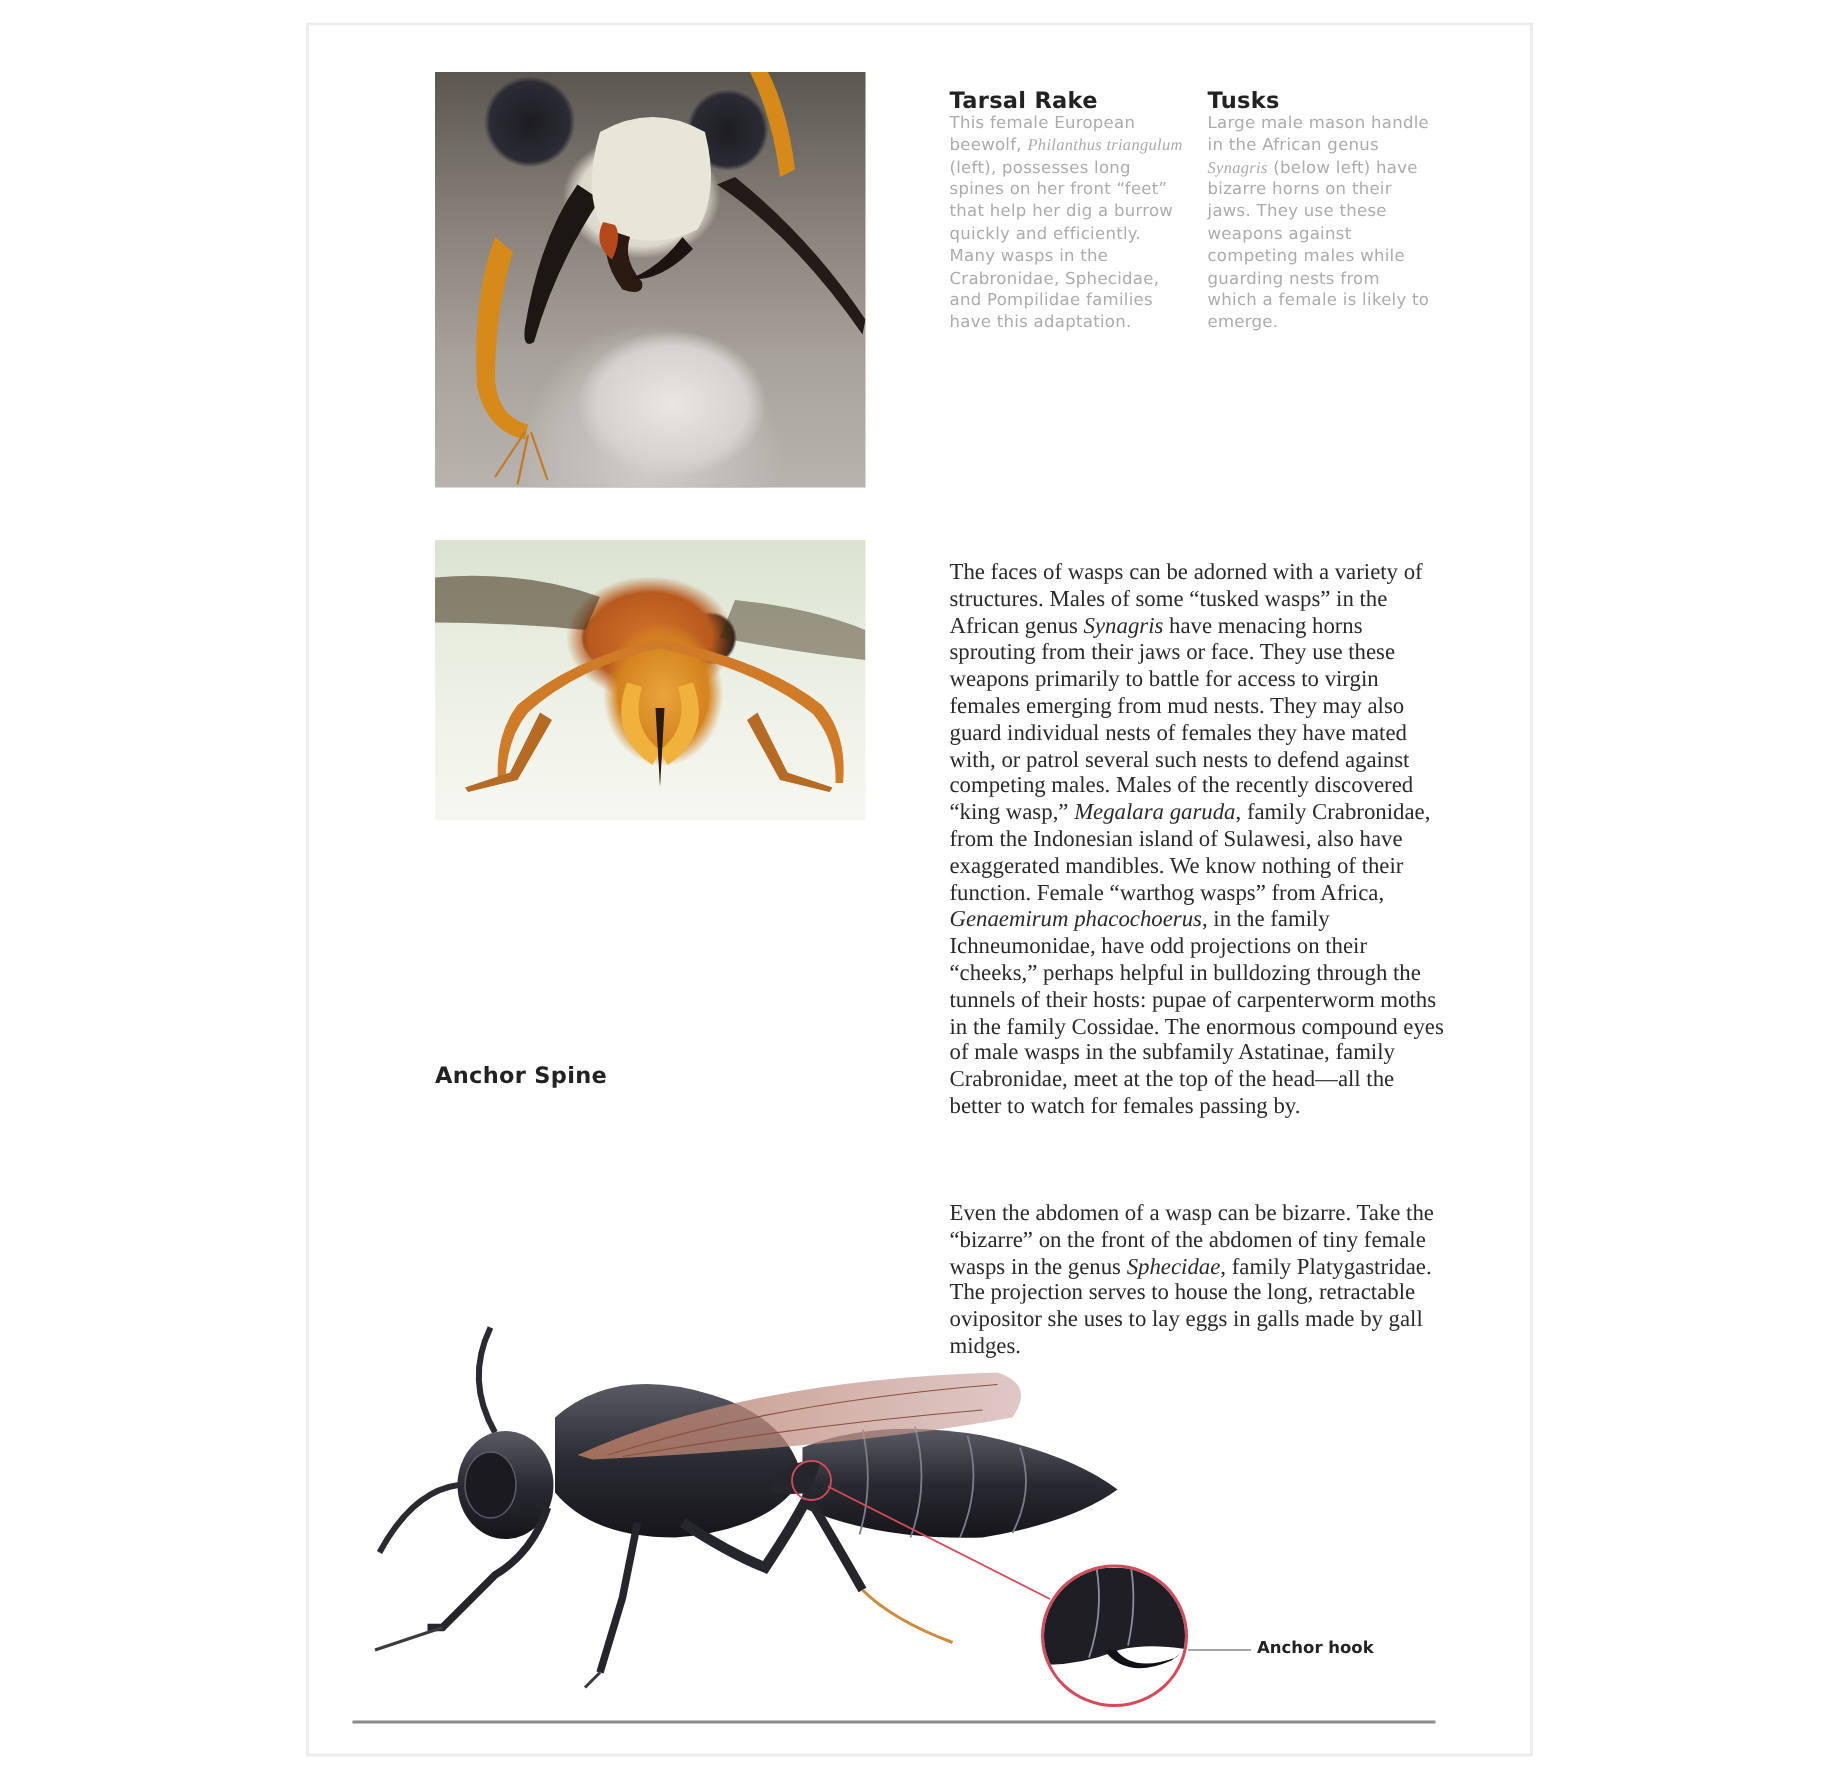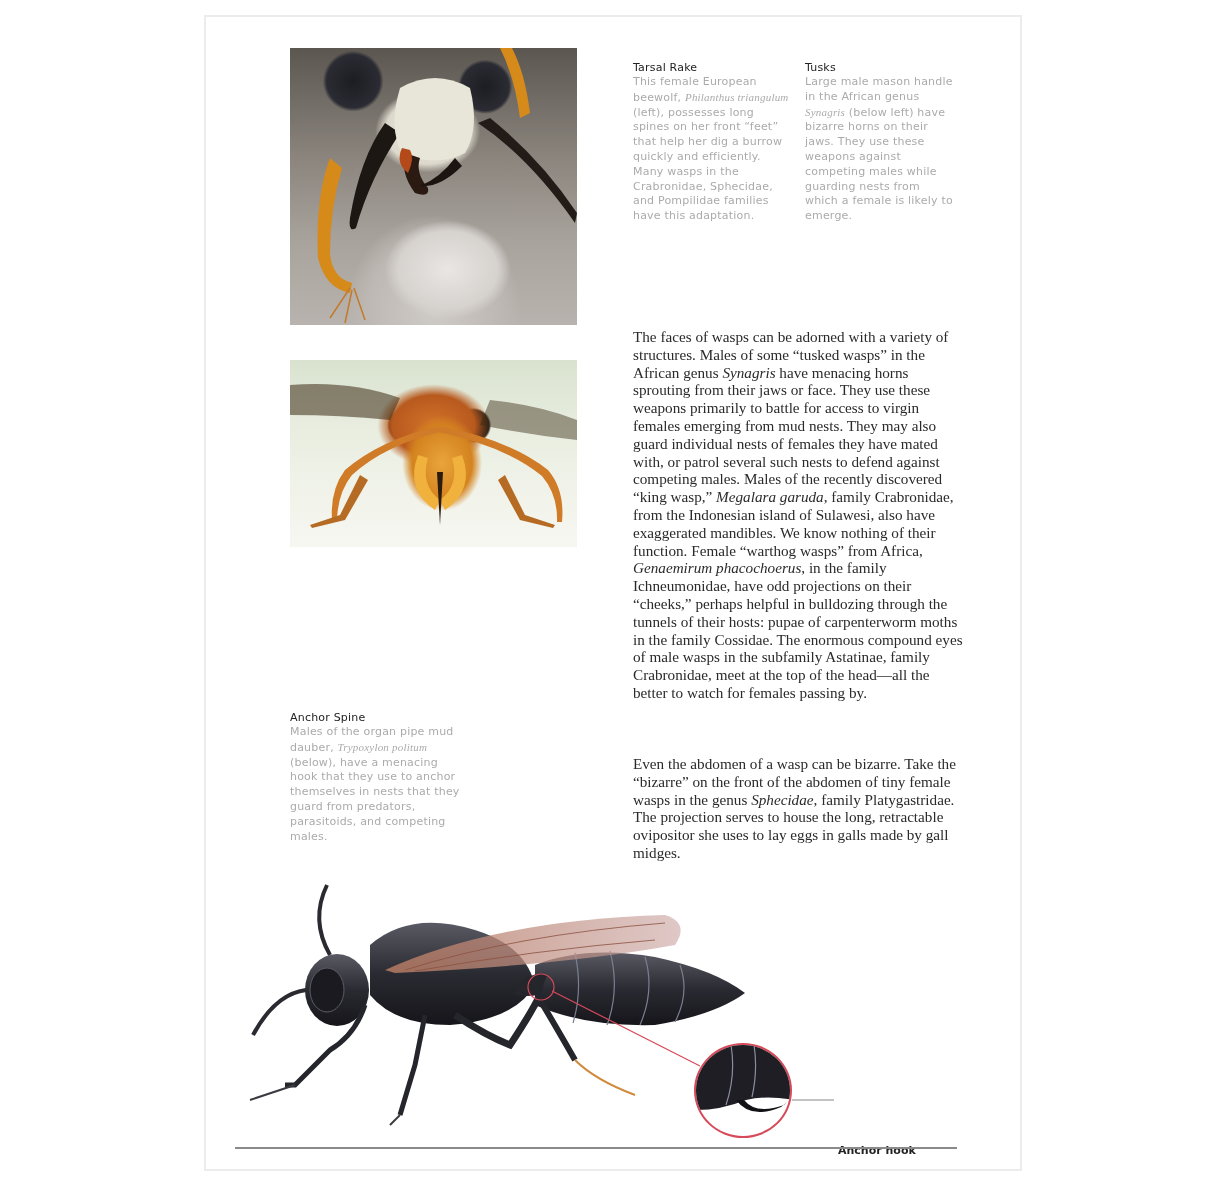--- a/index.html
+++ b/index.html
@@ -29,45 +29,45 @@
         radial-gradient(ellipse 50px 60px at 53% 55%, #e9a43a 0%, #d4831f 60%, transparent 80%),
         radial-gradient(ellipse 75px 55px at 50% 35%, #d2722a 0%, #b85a1e 55%, transparent 75%),
         radial-gradient(circle 22px at 40% 35%, #1a1512 0%, #2a211a 70%, transparent 80%),
         radial-gradient(circle 22px at 64% 35%, #1a1512 0%, #2a211a 70%, transparent 80%),
         linear-gradient(180deg, #d9e2cf 0%, #e8eddf 35%, #f1f3ea 70%, #f6f7f1 100%);
     }
     .photo svg { position: absolute; left: 0; top: 0; }
 
     
     .caption { position: absolute; font-family: "DejaVu Sans", sans-serif; }
-    .caption-title { font-size: 11px; font-weight: normal; color: #222; letter-spacing: 0.2px; line-height: 15px; }
+    .caption-title { font-size: 15px; font-weight: bold; color: #222; letter-spacing: 0.2px; line-height: 15px; }
     .caption-body { font-size: 11px; color: #ababab; line-height: 14.8px; letter-spacing: 0.2px; }
     .caption-body i { font-style: italic; font-family: Liberation Serif, serif; }
     .cap-tarsal { left: 633px; top: 60px; width: 160px; }
     .cap-tusks { left: 805px; top: 60px; width: 150px; }
     .cap-ventral { left: 290px; top: 710px; width: 175px; }
 
     
     .body-text {
       position: absolute; left: 633px; width: 330px;
-      font-family: "Liberation Serif", serif; font-size: 15.2px; line-height: 17.8px; color: #2a2a2a;
+      font-family: "Liberation Serif", serif; font-size: 15.2px; line-height: 17.8px; color: #2a2a2a; margin-top: 45px;
     }
     .body-1 { top: 328px; }
     .body-2 { top: 755px; }
     .body-text i { font-style: italic; }
 
     
     .illustration { position: absolute; left: 235px; top: 875px; width: 560px; height: 260px; }
     .zoom-circle {
       position: absolute; left: 694px; top: 1043px; width: 98px; height: 95px;
       border-radius: 50%; border: 2px solid #d64a5a; overflow: hidden; background: #fff;
     }
     .leader { position: absolute; }
     .anchor-label {
-      position: absolute; left: 838px; top: 1144px;
+      position: absolute; left: 838px; top: 1092px;
       font-family: "DejaVu Sans", sans-serif; font-size: 11px; font-weight: bold; color: #222;
     }
 
     .footer-rule { position: absolute; left: 235px; top: 1147px; width: 722px; height: 2px; background: #8a8a8a; }
   </style>
 </head>
 <body>
 
 <div class="page"></div>
 
@@ -117,23 +117,20 @@
 
 <div class="caption cap-tusks">
   <div class="caption-title">Tusks</div>
   <div class="caption-body">
     <span>Large male mason handle in the African genus </span><i>Synagris</i><span> (below left) have bizarre horns on their jaws. They use these weapons against competing males while guarding nests from which a female is likely to emerge.</span>
   </div>
 </div>
 
 <div class="caption cap-ventral">
   <div class="caption-title">Anchor Spine</div>
-  <div class="caption-body">
-    <span>Males of the organ pipe mud dauber, </span><i>Trypoxylon politum</i><span> (below), have a menacing hook that they use to anchor themselves in nests that they guard from predators, parasitoids, and competing males.</span>
-  </div>
 </div>
 
 <p class="body-text body-1">
   <span>The faces of wasps can be adorned with a variety of structures. Males of some “tusked wasps” in the African genus </span><i>Synagris</i><span> have menacing horns sprouting from their jaws or face. They use these weapons primarily to battle for access to virgin females emerging from mud nests. They may also guard individual nests of females they have mated with, or patrol several such nests to defend against competing males. Males of the recently discovered “king wasp,” </span><i>Megalara garuda</i><span>, family Crabronidae, from the Indonesian island of Sulawesi, also have exaggerated mandibles. We know nothing of their function. Female “warthog wasps” from Africa, </span><i>Genaemirum phacochoerus</i><span>, in the family Ichneumonidae, have odd projections on their “cheeks,” perhaps helpful in bulldozing through the tunnels of their hosts: pupae of carpenterworm moths in the family Cossidae. The enormous compound eyes of male wasps in the subfamily Astatinae, family Crabronidae, meet at the top of the head—all the better to watch for females passing by.</span>
 </p>
 
 <p class="body-text body-2">
   <span>Even the abdomen of a wasp can be bizarre. Take the “bizarre” on the front of the abdomen of tiny female wasps in the genus </span><i>Sphecidae</i><span>, family Platygastridae. The projection serves to house the long, retractable ovipositor she uses to lay eggs in galls made by gall midges.</span>
 </p>
 

